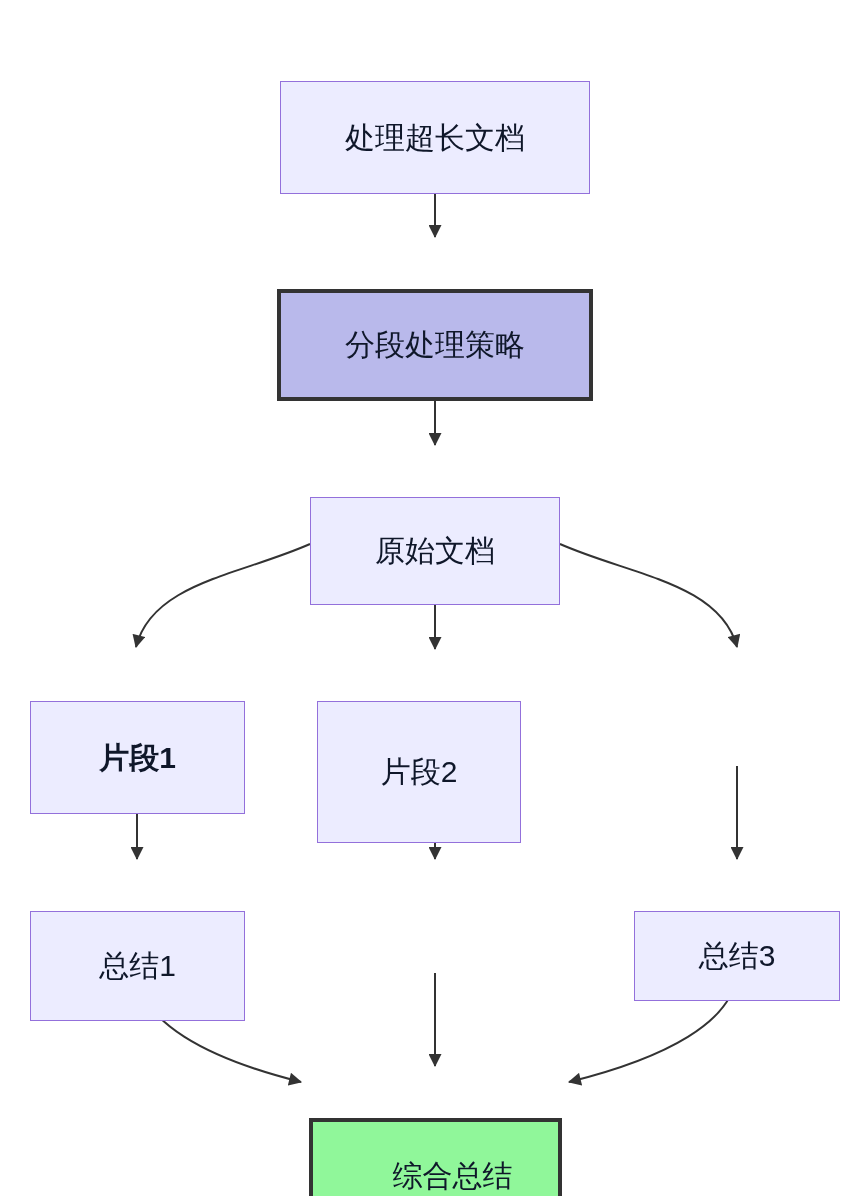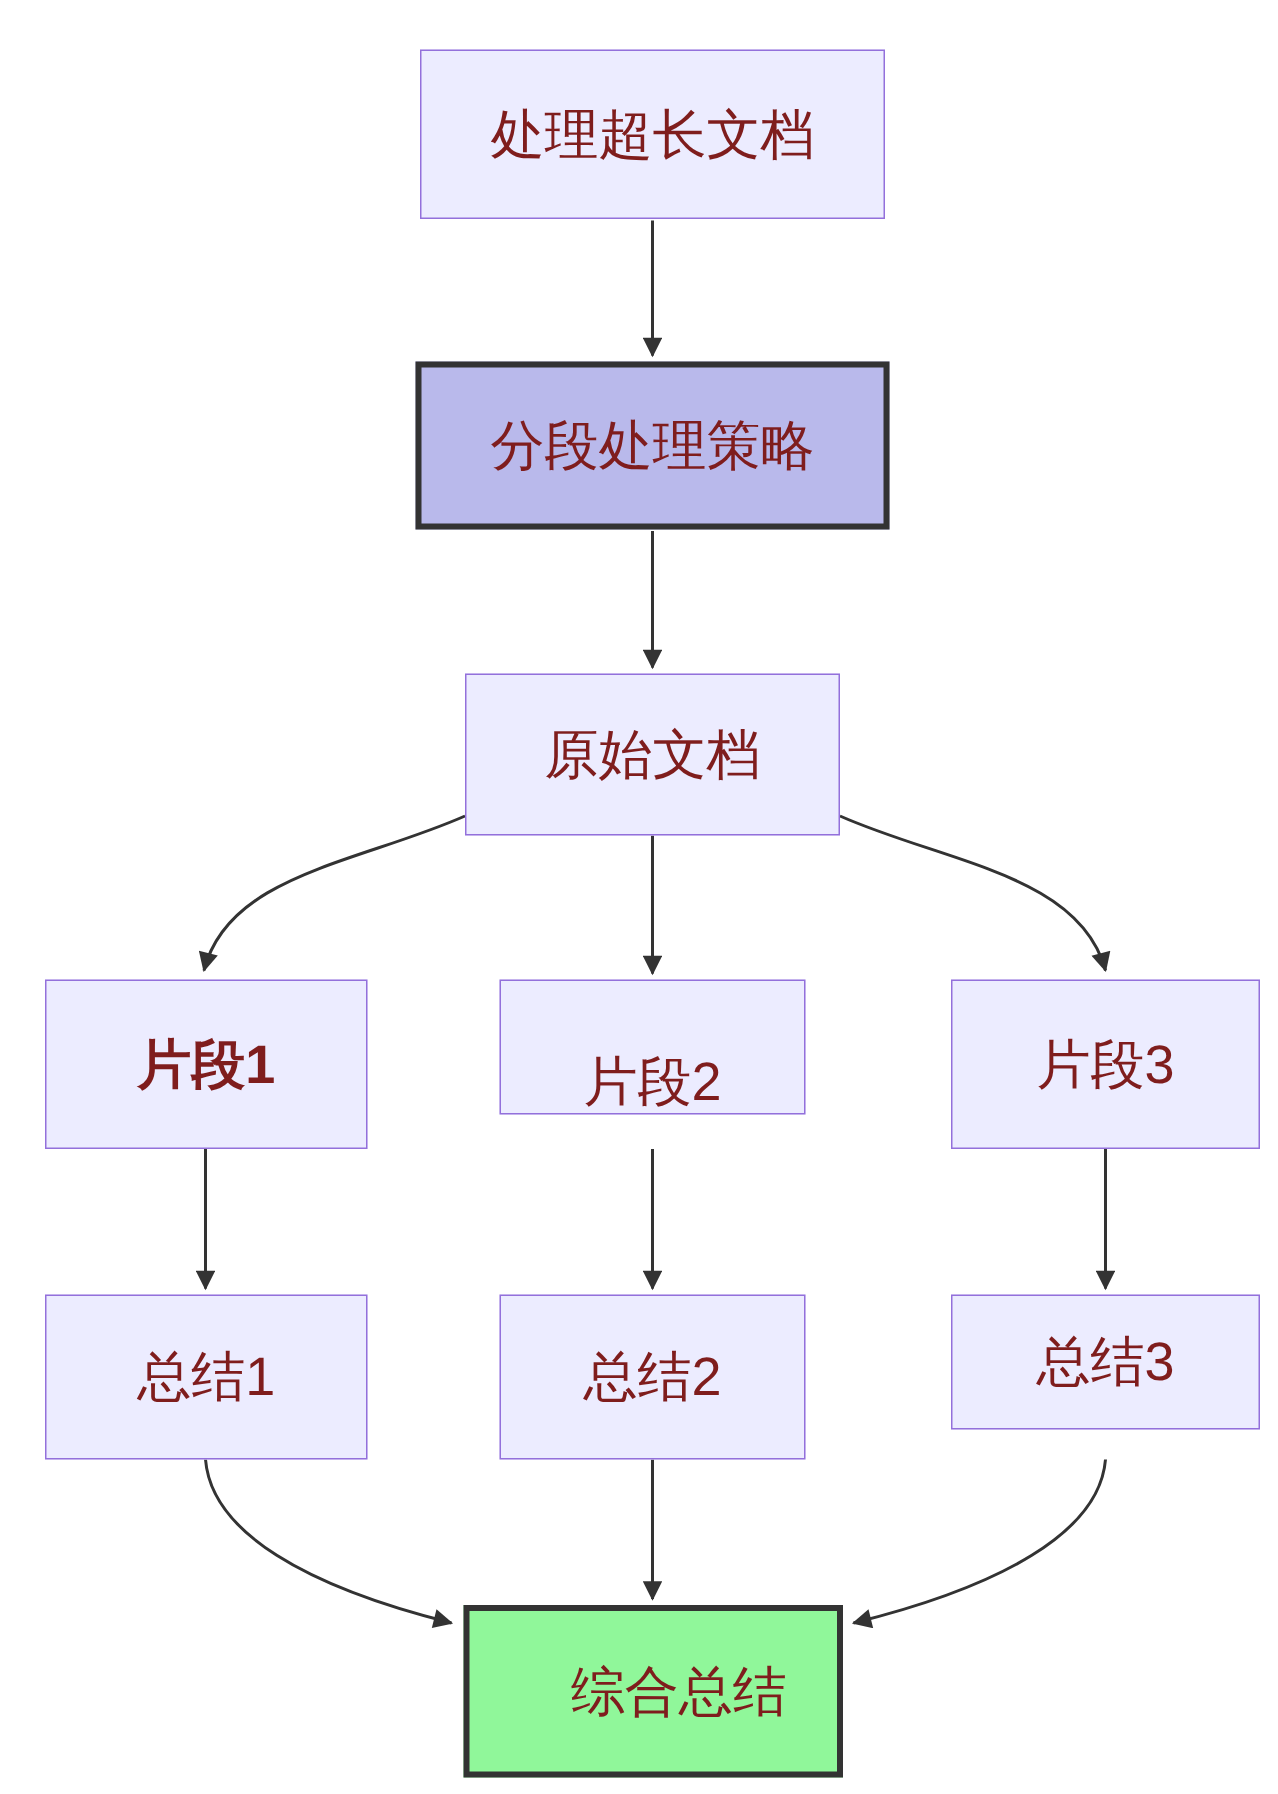--- a/index.html
+++ b/index.html
@@ -27,40 +27,41 @@
     stroke: #333333;
     stroke-width: 2px;
   }
   .node {
     position: absolute;
     box-sizing: border-box;
     display: flex;
     align-items: center;
     justify-content: center;
     text-align: center;
-    font-size: 36px;
+    font-size: 30px;
     line-height: 1.2;
-    color: #7f1d1d;
+    color: #0f172a;
     background: #ececff;
     border: 1.5px solid #9370db;
+    margin-top: 48px;
   }
   .node--highlight-purple {
     background: #b9b9eb;
     border: 4px solid #333333;
   }
   .node--highlight-green {
     background: #90f79a;
     border: 4px solid #333333;
   }
   
   .node--title    { left: 280px; top:   33px; width: 310px; height: 113px; }
   .node--strategy { left: 277px; top:  241px; width: 316px; height: 112px; }
   .node--source   { left: 310px; top:  449px; width: 250px; height: 108px; }
   .node--frag1    { left:  30px; top:  653px; width: 215px; height: 113px; font-weight: bold; }
-  .node--frag2    { left: 333px; top:  653px; width: 204px; height: 90px; align-items: flex-end; }
+  .node--frag2    { left: 317px; top:  653px; width: 204px; height: 142px; }
   .node--frag3    { left: 634px; top:  653px; width: 206px; height: 113px; }
   .node--sum1     { left:  30px; top:  863px; width: 215px; height: 110px; justify-content: center; }
   .node--sum2     { left: 333px; top:  863px; width: 204px; height: 110px; }
   .node--sum3     { left: 634px; top:  863px; width: 206px; height: 90px; }
   .node--final    { left: 309px; top: 1070px; width: 253px; height: 115px; padding-left: 34px; }
 </style>
 </head>
 <body>
 
 <div class="canvas">
@@ -101,31 +102,25 @@
   </div>
 
   <div class="node node--frag1">
     <span>片段1</span>
   </div>
 
   <div class="node node--frag2">
     <span>片段2</span>
   </div>
 
-  <div class="node node--frag3">
-    <span>片段3</span>
-  </div>
 
   <div class="node node--sum1">
     <span>总结1</span>
   </div>
 
-  <div class="node node--sum2">
-    <span>总结2</span>
-  </div>
 
   <div class="node node--sum3">
     <span>总结3</span>
   </div>
 
   <div class="node node--final node--highlight-green">
     <span>综合总结</span>
   </div>
 
 </div>

